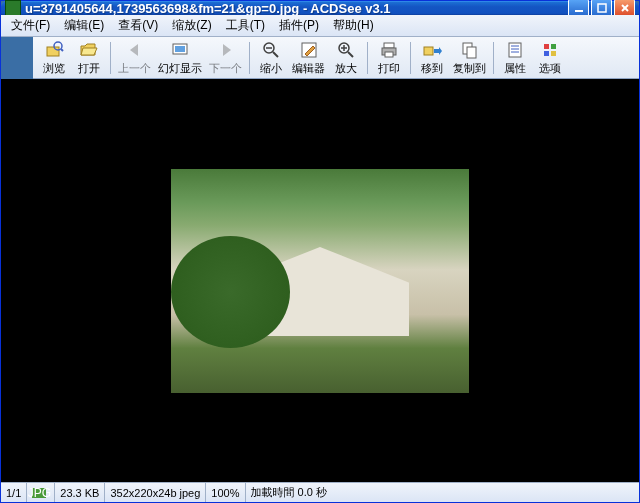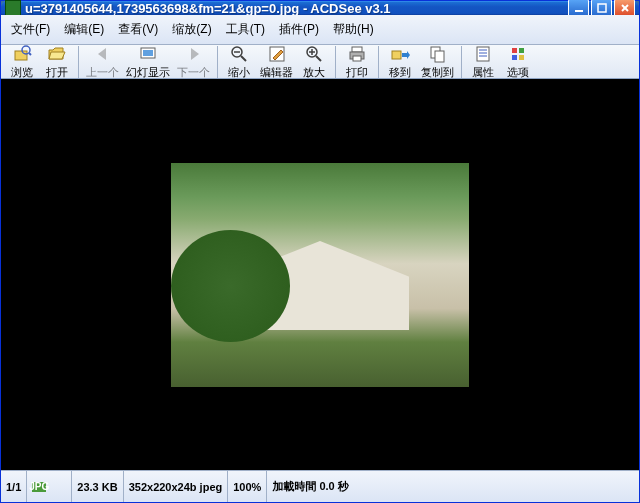--- a/index.html
+++ b/index.html
@@ -5,35 +5,35 @@
 * { margin: 0; padding: 0; box-sizing: border-box; }
 body { font-family: "SimSun", "MS Sans Serif", sans-serif; font-size: 12px; background: #3a6ea5; width: 640px; height: 503px; overflow: hidden; }
 .window { width: 640px; height: 503px; display: flex; flex-direction: column; border: 1px solid #0831d9; }
 .titlebar { height: 14px; background: linear-gradient(to bottom, #3c9bf7 0%, #1c6fd4 8%, #1456c4 40%, #1151bf 88%, #0d3e9c 100%); display: flex; align-items: center; padding: 0 4px; color: white; font-weight: bold; font-size: 13px; border-radius: 6px 6px 0 0; }
 .titlebar .appicon { width: 16px; height: 16px; background: #2a7a2a; border: 1px solid #0a4a0a; margin-right: 4px; display: inline-block; }
 .titlebar .title { flex: 1; white-space: nowrap; overflow: hidden; text-shadow: 1px 1px 1px rgba(0,0,0,0.3); font-family: Tahoma, sans-serif; }
 .winbtns { display: flex; gap: 2px; }
 .winbtn { width: 21px; height: 21px; border-radius: 3px; border: 1px solid #fff; display: flex; align-items: center; justify-content: center; font-family: Arial; font-weight: bold; color: white; font-size: 12px; cursor: pointer; }
 .winbtn.min, .winbtn.max { background: linear-gradient(to bottom, #5aa7f8, #2060c8); }
 .winbtn.close { background: linear-gradient(to bottom, #f8a070, #d94020); }
-.menubar { height: 30px; background: linear-gradient(to bottom, #f0f4fb, #dbe5f5); border-bottom: 1px solid #a0b0c8; display: flex; align-items: center; padding: 0 4px; gap: 2px; }
+.menubar { height: 22px; background: linear-gradient(to bottom, #f0f4fb, #dbe5f5); border-bottom: 1px solid #a0b0c8; display: flex; align-items: center; padding: 0 4px; gap: 2px; }
 .menuitem { padding: 2px 6px; cursor: pointer; color: #000; }
-.toolbar { height: 34px; background: linear-gradient(to bottom, #f5f8fc, #e0e8f4); border-bottom: 1px solid #8ea4c4; display: flex; align-items: center; padding: 2px 4px; gap: 1px; }
+.toolbar { height: 42px; background: linear-gradient(to bottom, #f5f8fc, #e0e8f4); border-bottom: 1px solid #8ea4c4; display: flex; align-items: center; padding: 2px 4px; gap: 1px; margin-left: 32px; }
 .tbtn { display: flex; flex-direction: column; align-items: center; justify-content: center; min-width: 34px; height: 38px; cursor: pointer; border: 1px solid transparent; border-radius: 2px; padding: 0 2px; }
 .tbtn.disabled { opacity: 0.5; cursor: default; }
 .tbtn .ico { width: 20px; height: 20px; display: flex; align-items: center; justify-content: center; font-size: 16px; }
 .tbtn .lbl { font-size: 11px; color: #000; margin-top: 1px; white-space: nowrap; }
 .sep { width: 1px; height: 32px; background: #a0b0c8; margin: 0 3px; }
 .viewer { flex: 1; background: #000; display: flex; align-items: center; justify-content: center; position: relative; }
 .image-placeholder { width: 298px; height: 224px; background: linear-gradient(to bottom, #4a7a3a 0%, #6a9a5a 15%, #88aa70 25%, #d8d4c0 45%, #c8c0a8 65%, #608040 80%, #486030 100%); position: relative; overflow: hidden; }
 .image-placeholder::before { content: ""; position: absolute; top: 35%; left: 20%; width: 60%; height: 40%; background: #e8e4d8; clip-path: polygon(0 40%, 50% 0, 100% 40%, 100% 100%, 0 100%); }
 .image-placeholder::after { content: ""; position: absolute; top: 30%; left: 0; width: 40%; height: 50%; background: radial-gradient(circle, #3a6a2a, #2a5a1a); border-radius: 50%; }
-.statusbar { height: 32px; background: linear-gradient(to bottom, #f0f4fb, #dbe5f5); border-top: 1px solid #a0b0c8; display: flex; font-size: 11px; font-weight: bold; }
+.statusbar { height: 20px; background: linear-gradient(to bottom, #f0f4fb, #dbe5f5); border-top: 1px solid #a0b0c8; display: flex; font-size: 11px; }
 .statusbar .cell { padding: 0 5px; border-right: 1px solid #a0b0c8; height: 100%; display: flex; align-items: center; white-space: nowrap; }
-.statusbar .ficon { width: 14px; height: 10px; background: #4a9a3a; color: white; font-size: 10px; display: inline-flex; align-items: center; justify-content: center; margin-right: 20px; }
+.statusbar .ficon { width: 14px; height: 10px; background: #4a9a3a; color: white; font-size: 12px; display: inline-flex; align-items: center; justify-content: center; margin-right: 3px; }
 svg { display: block; }
 </style>
 </head>
 <body>
 
 <div class="window">
   <div class="titlebar">
     <span class="appicon"></span>
     <span class="title">u=3791405644,1739563698&amp;fm=21&amp;gp=0.jpg - ACDSee v3.1</span>
     <div class="winbtns">

